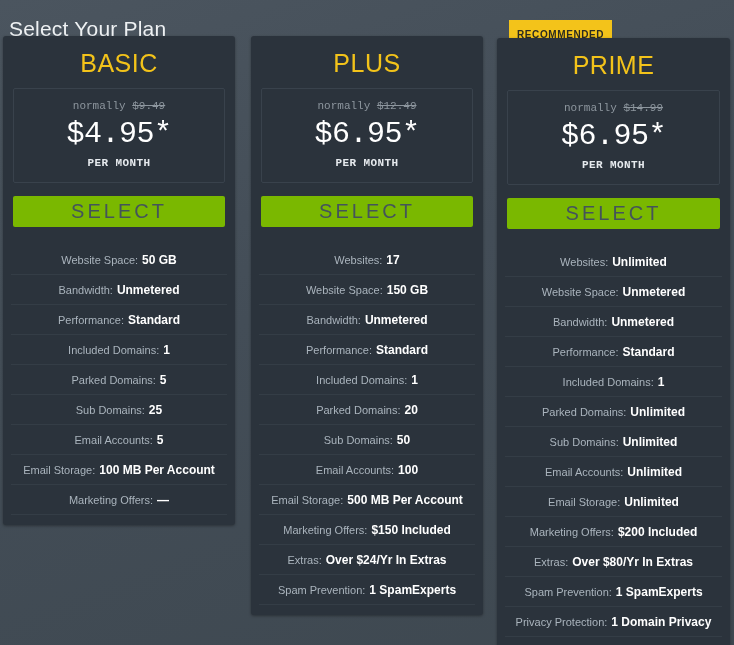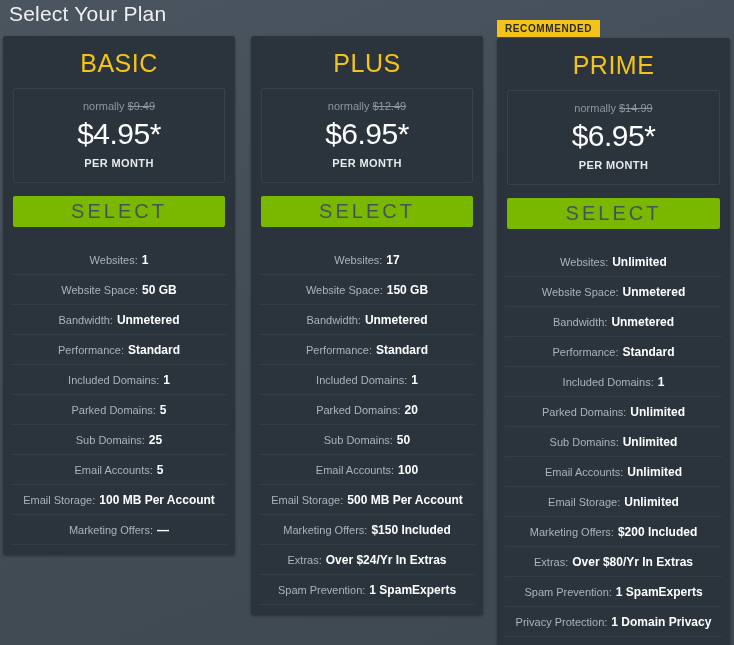--- a/index.html
+++ b/index.html
@@ -12,21 +12,21 @@
     height: 645px;
     overflow: hidden;
     background: linear-gradient(160deg, #4b555f 0%, #434d57 45%, #3e4850 100%);
     font-family: "Liberation Sans", sans-serif;
     -webkit-font-smoothing: antialiased;
   }
 
   #page-title {
     position: absolute;
     left: 9px;
-    top: 2px;
+    top: 17px;
     font-size: 21px;
     color: #eef1f3;
     font-weight: 400;
     letter-spacing: 0.2px;
     white-space: nowrap;
   }
 
   .plans {
     position: absolute;
     left: 0;
@@ -38,28 +38,28 @@
   .plan-col {
     position: absolute;
     top: 0;
   }
   .plan-col.basic { left: 3px;   width: 232px; }
   .plan-col.plus  { left: 251px; width: 232px; }
   .plan-col.prime { left: 497px; width: 233px; }
 
   .badge {
     position: absolute;
-    left: 0;
+    left: 12px;
     top: 20px;
     background: #f3c31a;
     color: #2b2b22;
     font-size: 10px;
     font-weight: bold;
     letter-spacing: 0.6px;
-    padding: 3px 8px 3px 8px;
+    padding: 9px 8px 3px 8px;
     line-height: 11px;
     box-sizing: border-box;
   }
 
   .card {
     position: absolute;
     left: 0;
     width: 100%;
     box-sizing: border-box;
     background: #2b333c;
@@ -81,20 +81,21 @@
     line-height: 28px;
   }
 
   .price-box {
     margin: 0 10px;
     border: 1px solid #39424c;
     border-radius: 2px;
     padding: 10px 0 12px 0;
     text-align: center;
     background: #2b333c;
+    font-family: Liberation Mono, monospace;
   }
   .normally {
     font-size: 11px;
     color: #8d969e;
     line-height: 14px;
   }
   .normally .strike {
     text-decoration: line-through;
   }
   .price {
@@ -167,21 +168,20 @@
     <div class="plan-col basic">
       <div class="card">
         <div class="plan-name">BASIC</div>
         <div class="price-box">
           <div class="normally"><span>normally</span> <span class="strike">$9.49</span></div>
           <div class="price">$4.95*</div>
           <div class="per-month">PER MONTH</div>
         </div>
         <button class="select-btn">SELECT</button>
         <div class="features">
-          <div class="feature-row"><span class="f-label">Websites:</span><span class="f-value">1</span></div>
           <div class="feature-row"><span class="f-label">Website Space:</span><span class="f-value">50 GB</span></div>
           <div class="feature-row"><span class="f-label">Bandwidth:</span><span class="f-value">Unmetered</span></div>
           <div class="feature-row"><span class="f-label">Performance:</span><span class="f-value">Standard</span></div>
           <div class="feature-row"><span class="f-label">Included Domains:</span><span class="f-value">1</span></div>
           <div class="feature-row"><span class="f-label">Parked Domains:</span><span class="f-value">5</span></div>
           <div class="feature-row"><span class="f-label">Sub Domains:</span><span class="f-value">25</span></div>
           <div class="feature-row"><span class="f-label">Email Accounts:</span><span class="f-value">5</span></div>
           <div class="feature-row"><span class="f-label">Email Storage:</span><span class="f-value">100 MB Per Account</span></div>
           <div class="feature-row"><span class="f-label">Marketing Offers:</span><span class="f-value">—</span></div>
         </div>

